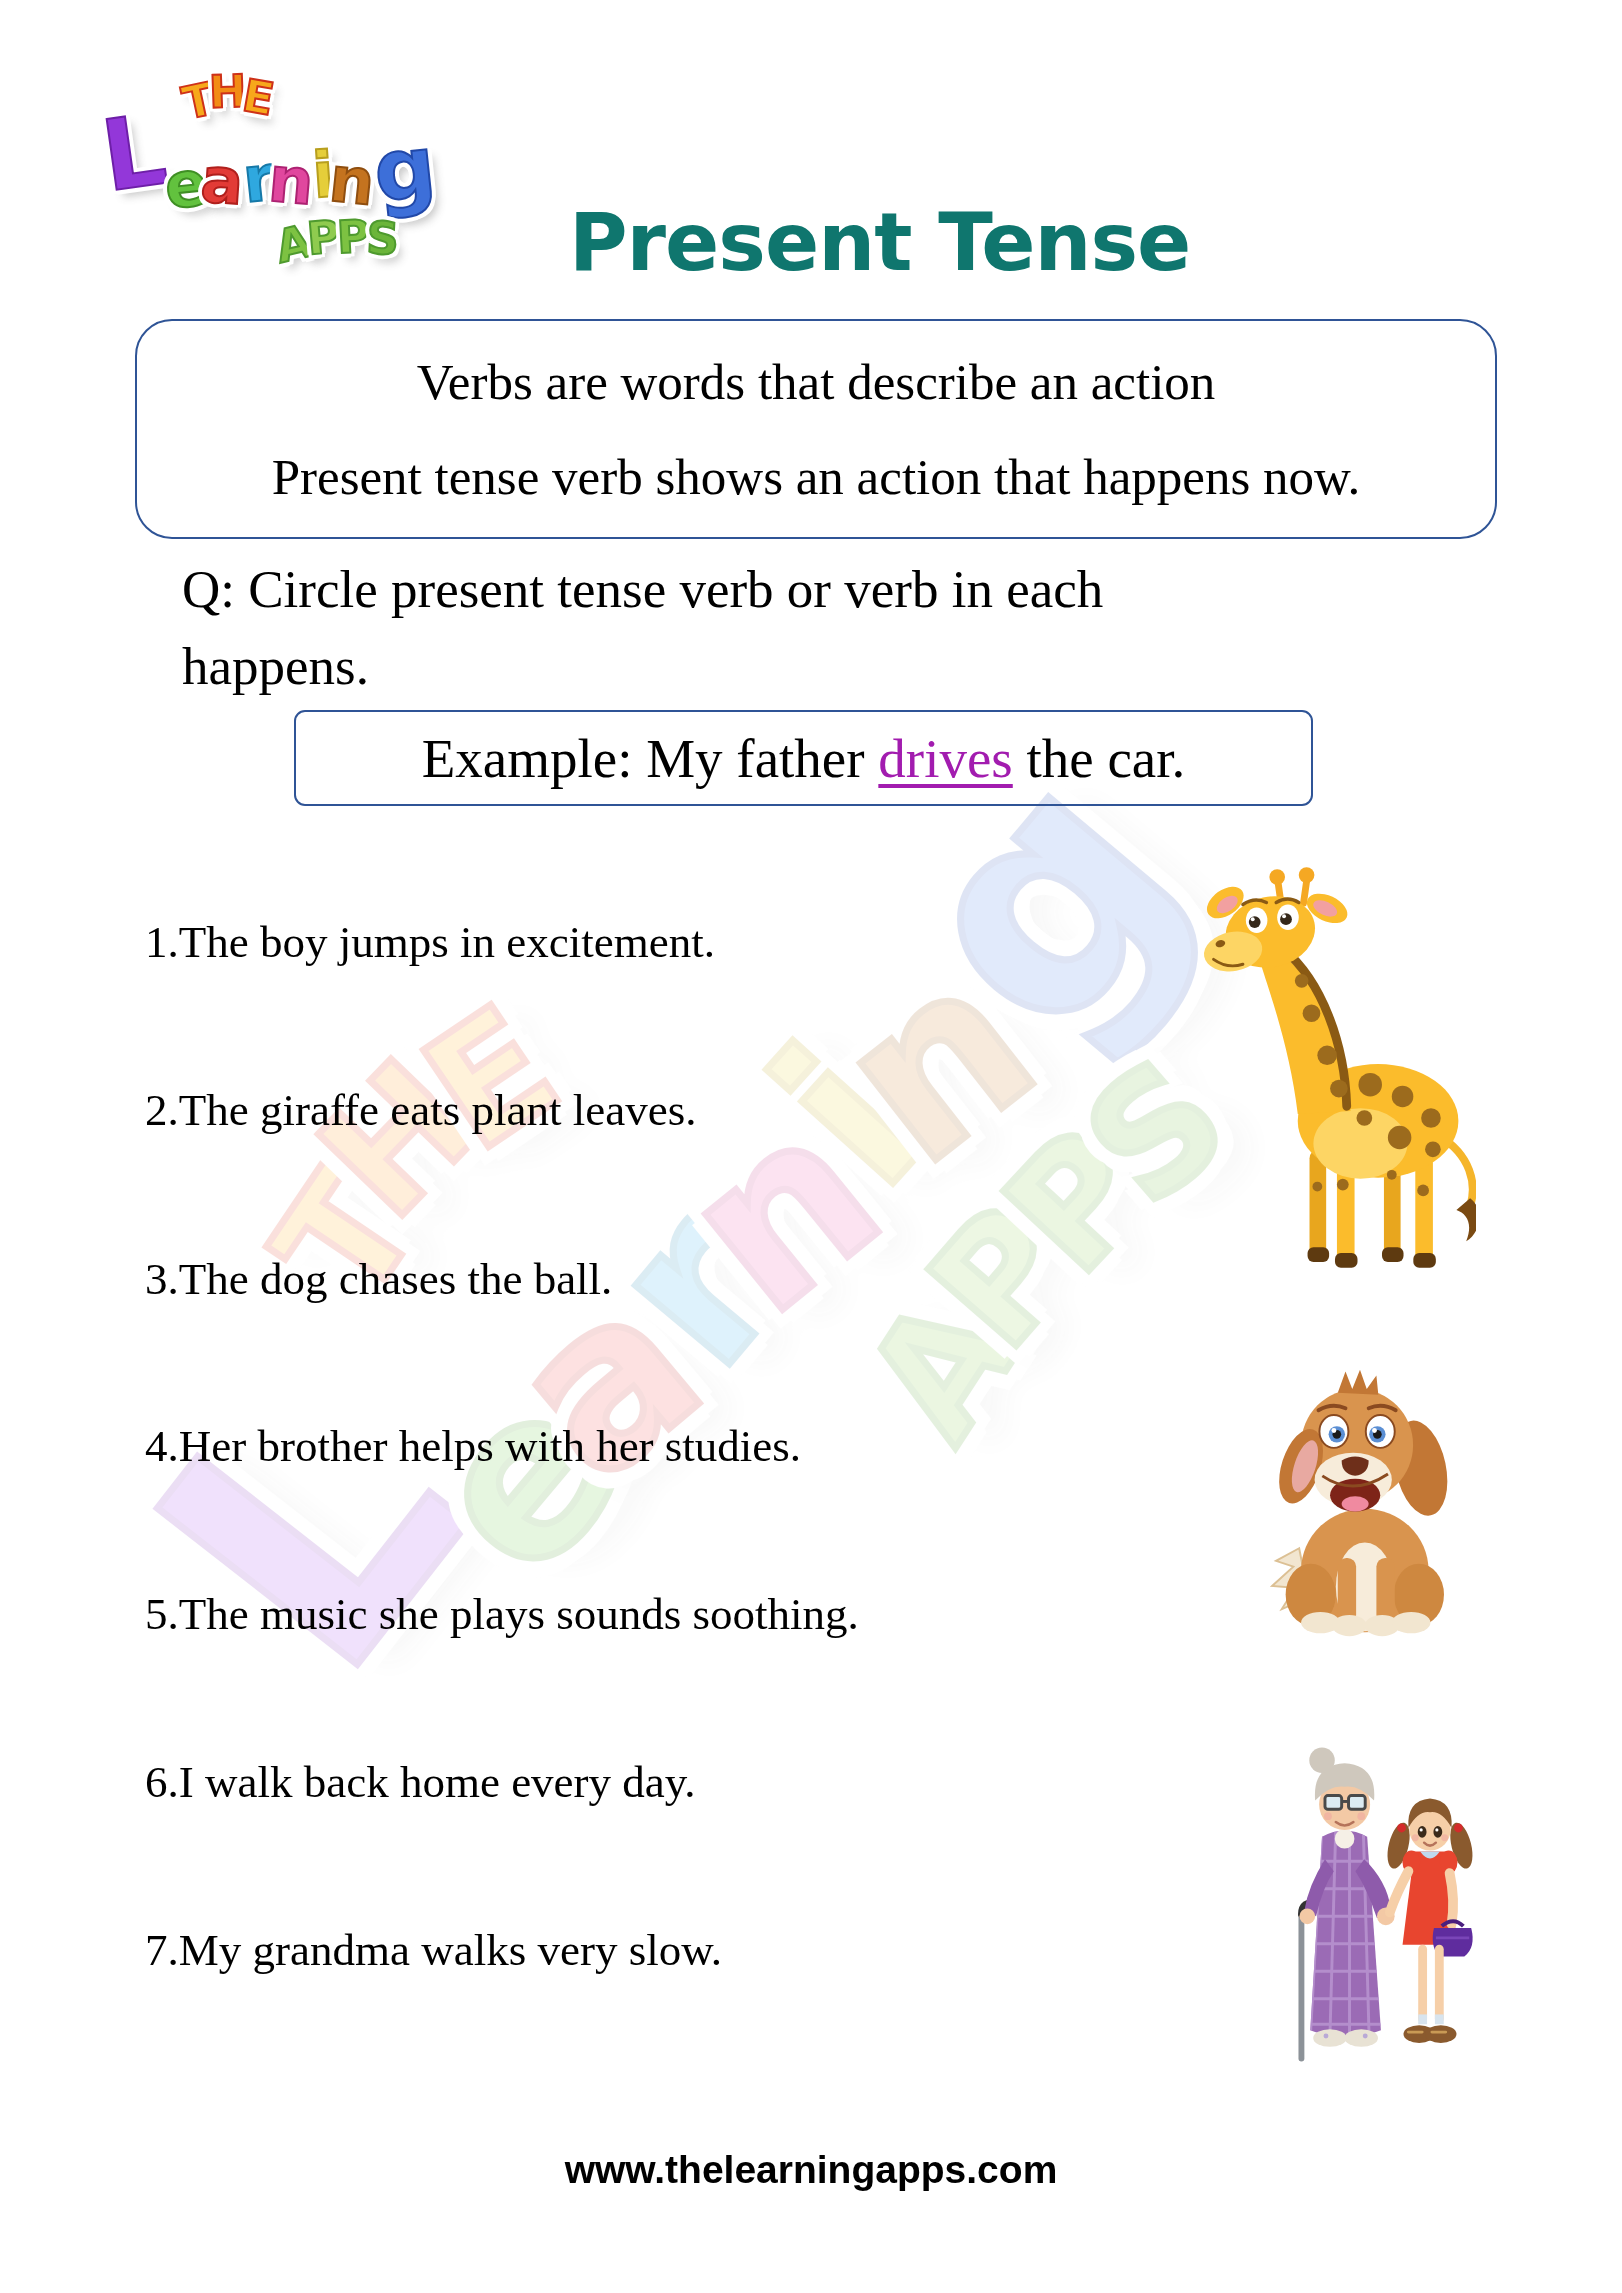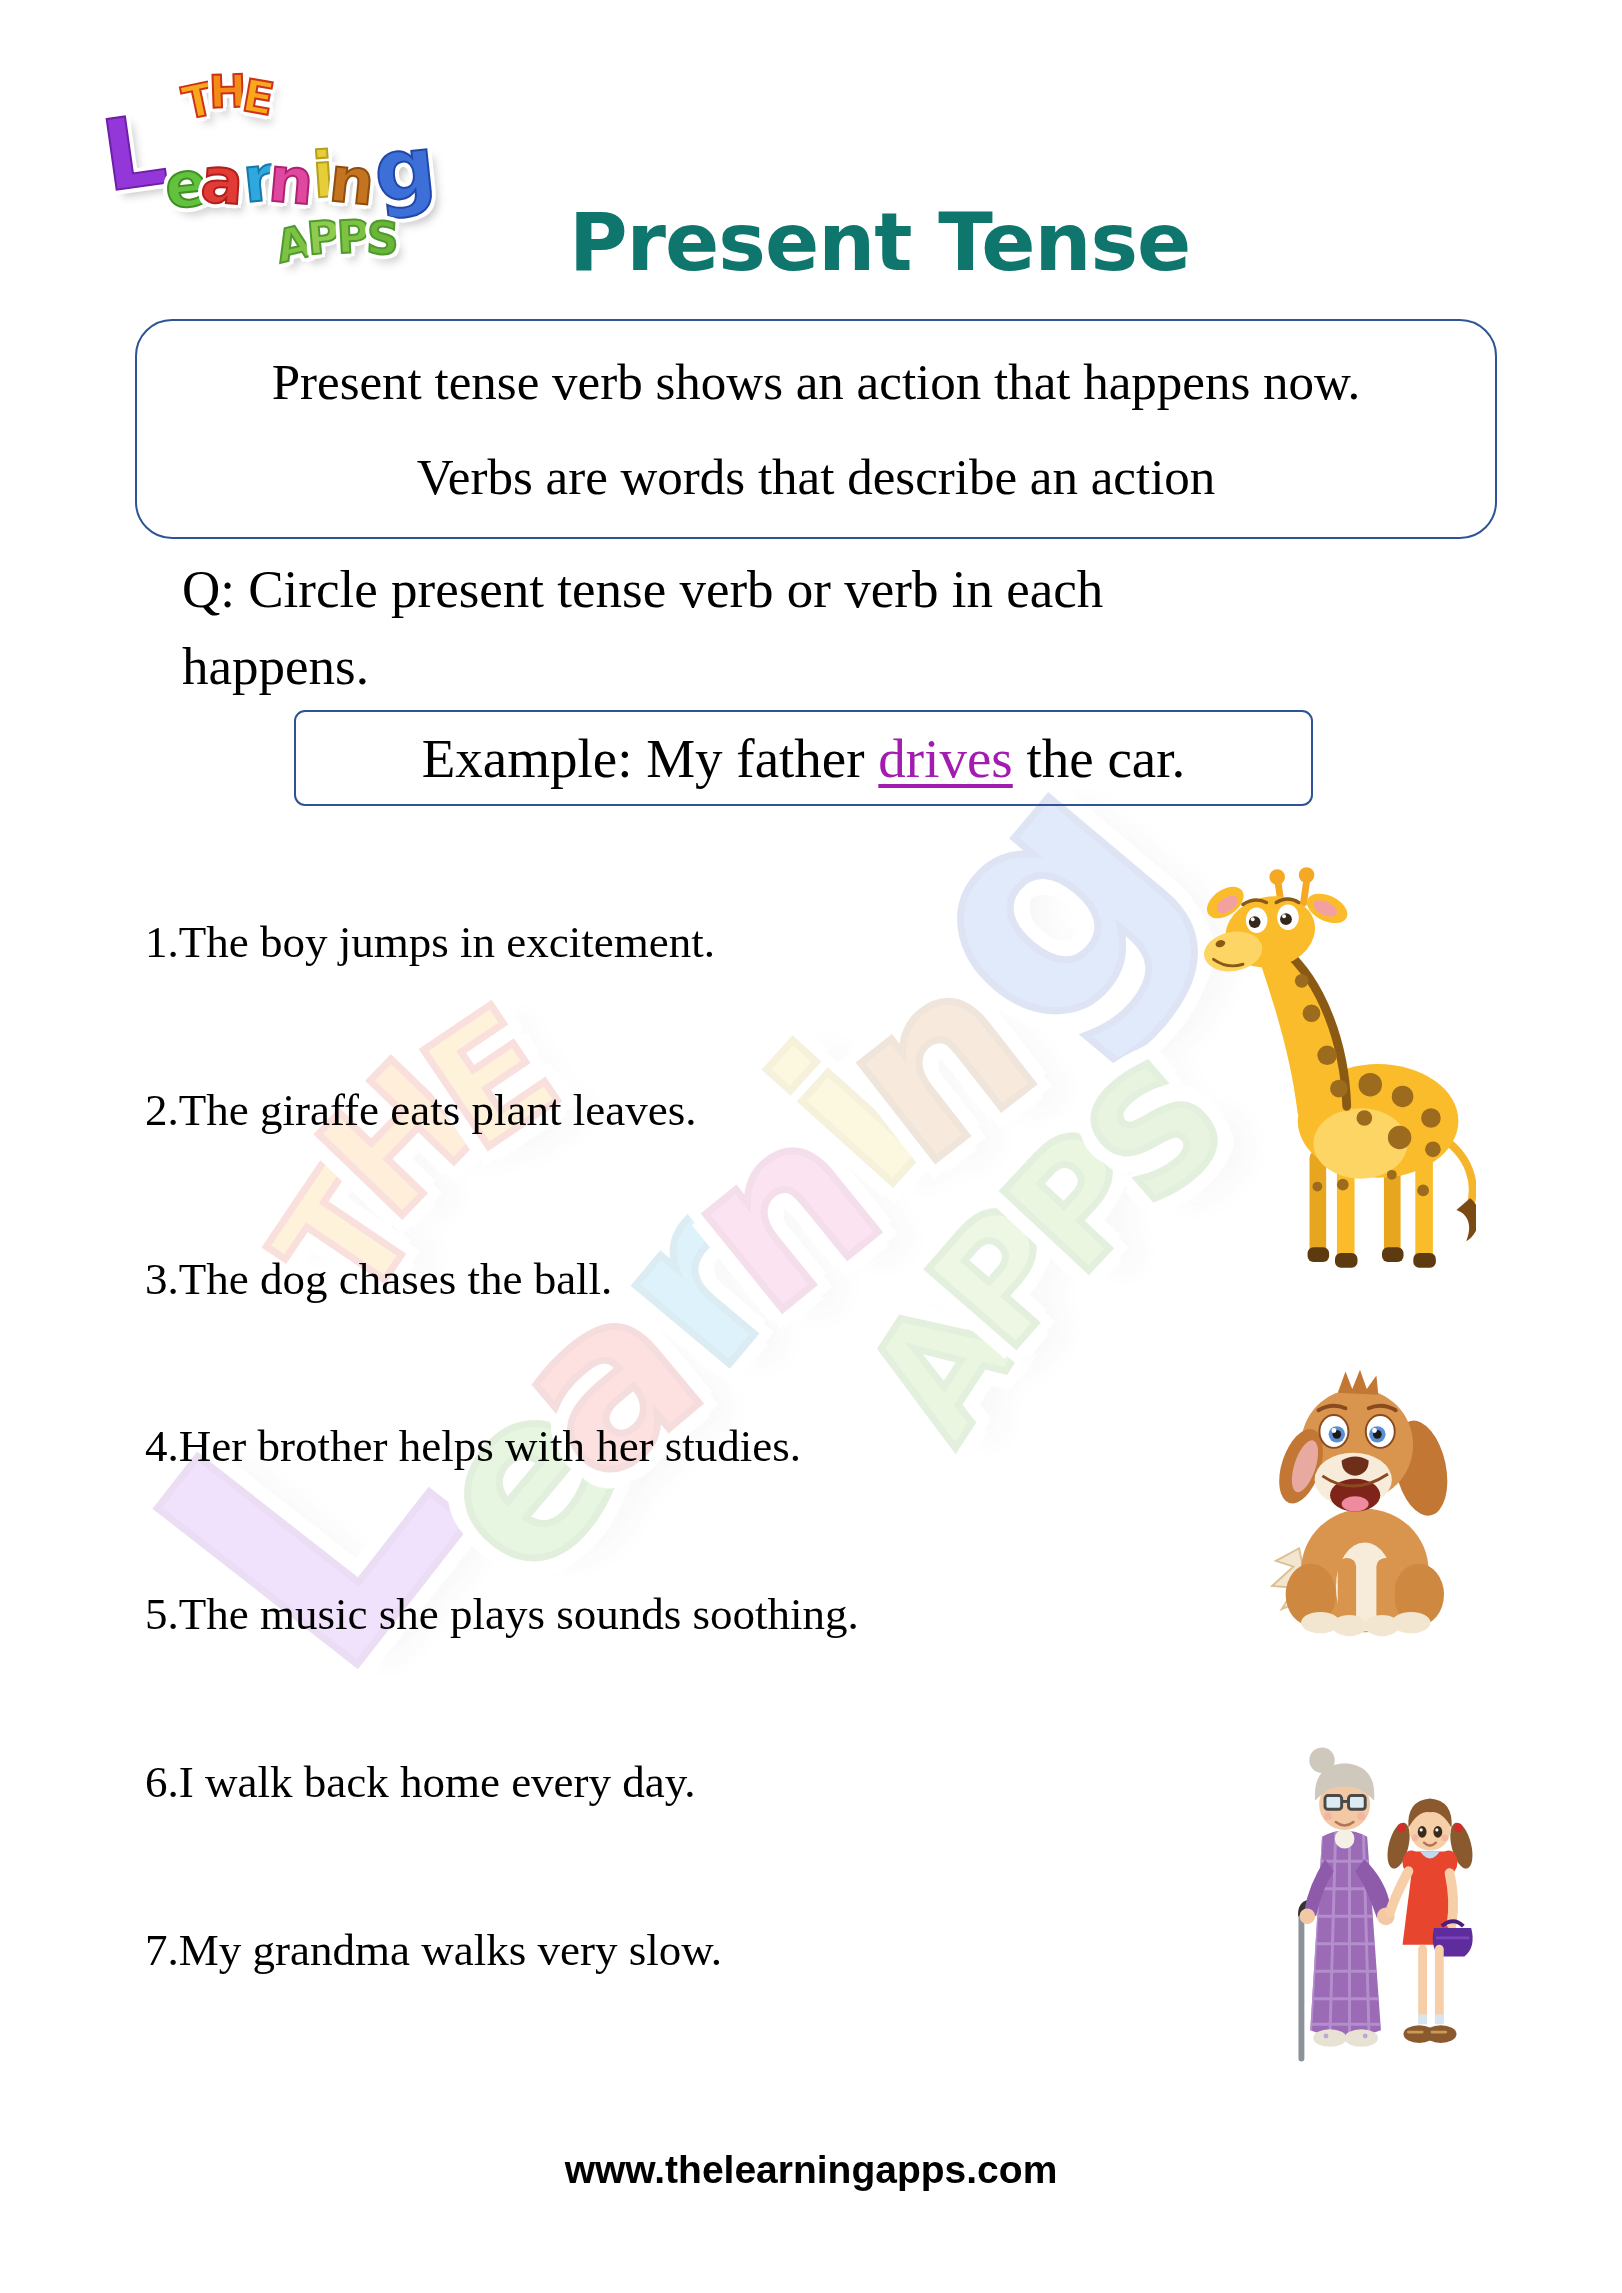--- a/index.html
+++ b/index.html
@@ -81,22 +81,22 @@
 
   <div class="logo header-logo" id="main-logo">
       <div class="row row-the"><span style="color: rgb(247, 168, 27); font-size: 45px; -webkit-text-stroke: 2px rgb(206, 49, 24); transform: rotate(-12deg) translateY(9.8px);">T</span><span style="color: rgb(242, 140, 21); font-size: 45px; -webkit-text-stroke: 2px rgb(206, 49, 24); transform: rotate(-2deg) translateY(0px);">H</span><span style="color: rgb(247, 168, 27); font-size: 45px; -webkit-text-stroke: 2px rgb(206, 49, 24); transform: rotate(10deg) translateY(5.9px);">E</span></div>
       <div class="row row-learning"><span style="color: rgb(147, 55, 217); font-size: 98px; -webkit-text-stroke: 2px rgb(110, 31, 168); transform: rotate(-8deg) translateY(-2px);">L</span><span style="color: rgb(98, 194, 62); font-size: 63px; -webkit-text-stroke: 2px rgb(63, 143, 36); transform: rotate(-6deg) translateY(17.6px);">e</span><span style="color: rgb(226, 59, 54); font-size: 63px; -webkit-text-stroke: 2px rgb(176, 31, 28); transform: rotate(4deg) translateY(13.7px);">a</span><span style="color: rgb(47, 168, 223); font-size: 63px; -webkit-text-stroke: 2px rgb(22, 121, 168); transform: rotate(-6deg) translateY(11.8px);">r</span><span style="color: rgb(224, 71, 158); font-size: 63px; -webkit-text-stroke: 2px rgb(173, 34, 114); transform: rotate(5deg) translateY(13.7px);">n</span><span style="color: rgb(229, 206, 58); font-size: 63px; -webkit-text-stroke: 2px rgb(184, 159, 30); transform: rotate(-4deg) translateY(7.8px);">i</span><span style="color: rgb(196, 115, 31); font-size: 63px; -webkit-text-stroke: 2px rgb(143, 78, 15); transform: rotate(6deg) translateY(13.7px);">n</span><span style="color: rgb(61, 111, 217); font-size: 86px; -webkit-text-stroke: 2px rgb(33, 72, 168); transform: rotate(-6deg) translateY(9.8px);">g</span></div>
       <div class="row row-apps"><span style="color: rgb(125, 194, 66); font-size: 45px; -webkit-text-stroke: 2px rgb(78, 154, 46); transform: rotate(-8deg) translateY(3.9px);">A</span><span style="color: rgb(143, 203, 79); font-size: 45px; -webkit-text-stroke: 2px rgb(78, 154, 46); transform: rotate(0deg) translateY(0px);">P</span><span style="color: rgb(125, 194, 66); font-size: 45px; -webkit-text-stroke: 2px rgb(78, 154, 46); transform: rotate(2deg) translateY(2px);">P</span><span style="color: rgb(107, 181, 58); font-size: 45px; -webkit-text-stroke: 2px rgb(78, 154, 46); transform: rotate(8deg) translateY(5.9px);">S</span></div>
     </div>
 
   <h1 class="title">Present Tense</h1>
 
   <div class="def-box">
+    <p>Verbs are words that describe an action</p>
     <p>Present tense verb shows an action that happens now.</p>
-    <p>Verbs are words that describe an action</p>
   </div>
 
   <div class="question">
     <span>Q: Circle present tense verb or verb in each</span><br>
     <span>happens.</span>
   </div>
 
   <div class="example-box"><span>Example: My father </span><span class="verb" style="color: #a21caf;">drives</span><span> the car.</span></div>
 
   <div class="sentence s1">1.The boy jumps in excitement.</div>

